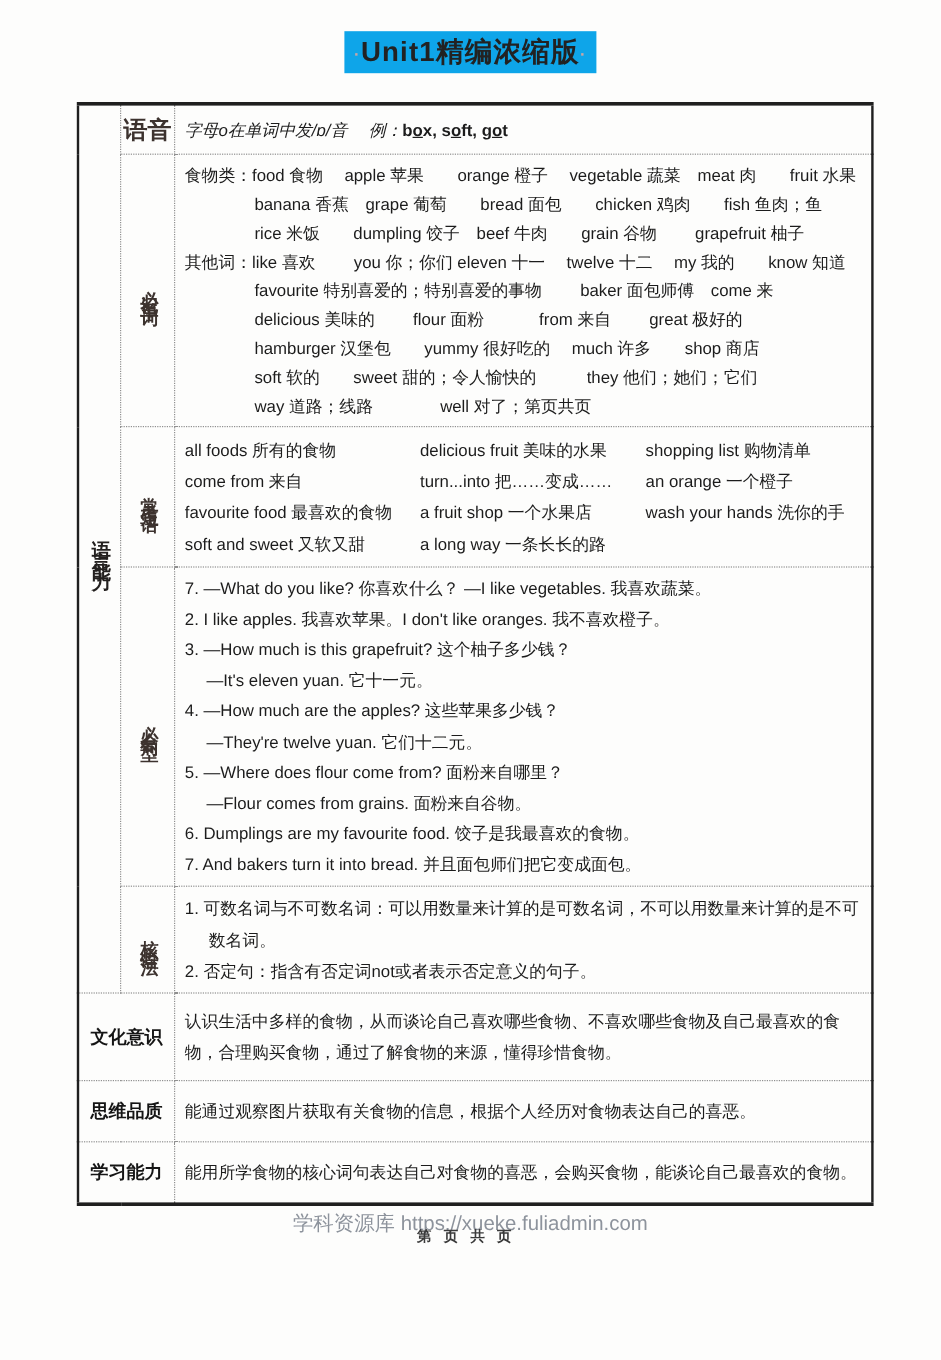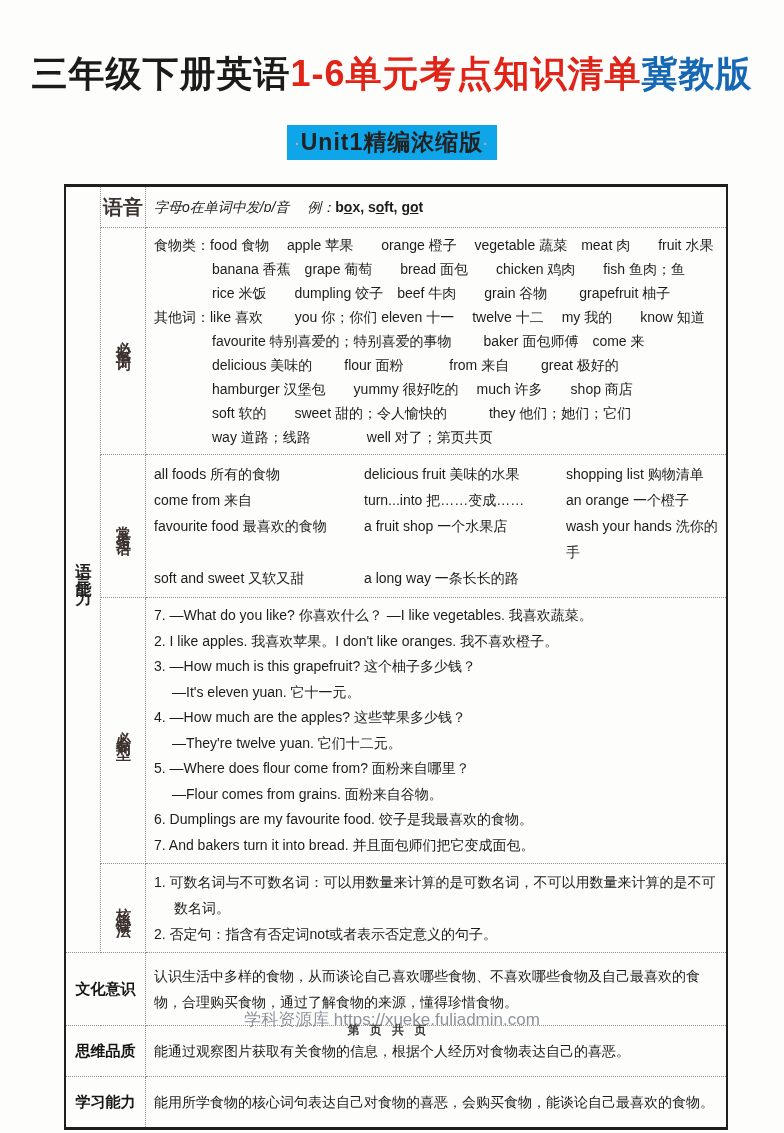--- a/index.html
+++ b/index.html
@@ -29,21 +29,21 @@
          font-weight:bold;letter-spacing:5px;}
   .group-label{color:#23201f;font-size:16px;letter-spacing:9px;}
   .row-label{color:#3c322e;font-size:15px;}
   .hlabel{color:#3c322e;font-size:20px;font-weight:bold;}
   .full-label{color:#151515;font-size:15px;font-weight:bold;text-align:center;}
 
   .phonics-line{white-space:pre-wrap;font-style:italic;}
   .phonics-line .ex{font-style:normal;font-weight:bold;}
   .wline{white-space:pre-wrap;}
   .wline.ind{padding-left:58px;}
-  .pline{display:grid;grid-template-columns:196px 188px auto;column-gap:14px;line-height:26px;}
+  .pline{display:grid;grid-template-columns:196px 188px auto;line-height:26px;}
   .sline{line-height:25.5px;}
   .sline.cont{padding-left:18px;}
   .gline{padding-left:20px;text-indent:-20px;line-height:26px;}
   .para{line-height:26px;}
 
   
   tr.r-phonics td{height:30px;}
   tr.r-phrases td.content{padding-top:6px;padding-bottom:6px;}
   tr.r-culture td{height:62px;}
   tr.r-think td{height:40px;}
@@ -52,21 +52,20 @@
   
   .footer{position:absolute;left:0;right:0;top:1008px;text-align:center;}
   .watermark{color:#8d939c;font-size:17px;}
   .pagetext{color:#3a3a3a;font-size:12px;font-weight:bold;letter-spacing:0.85em;margin-top:-9px;}
 </style>
 </head>
 <body>
 
 <div class="page">
 
-  <h1 class="title"><span class="t-black">三年级下册英语</span><span class="t-red">1-6单元考点知识清单</span><span class="t-blue">冀教版</span></h1>
 
   <div class="subtitle-wrap">
     <span class="subtitle">Unit1精编浓缩版</span>
   </div>
 
   <table class="sheet">
 
     <tbody>
         <tr class="r-phonics">
       <td class="col-group" rowspan="5">

